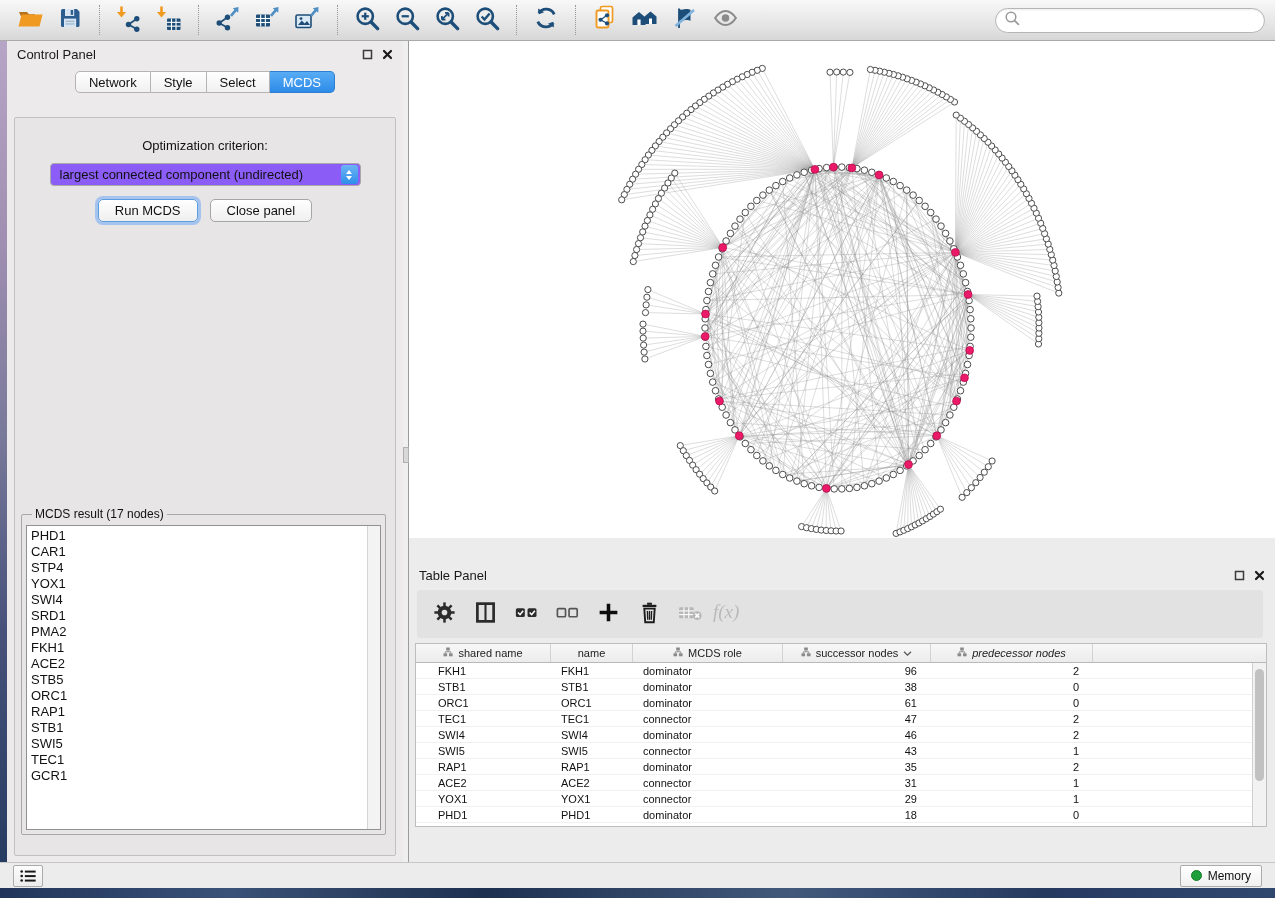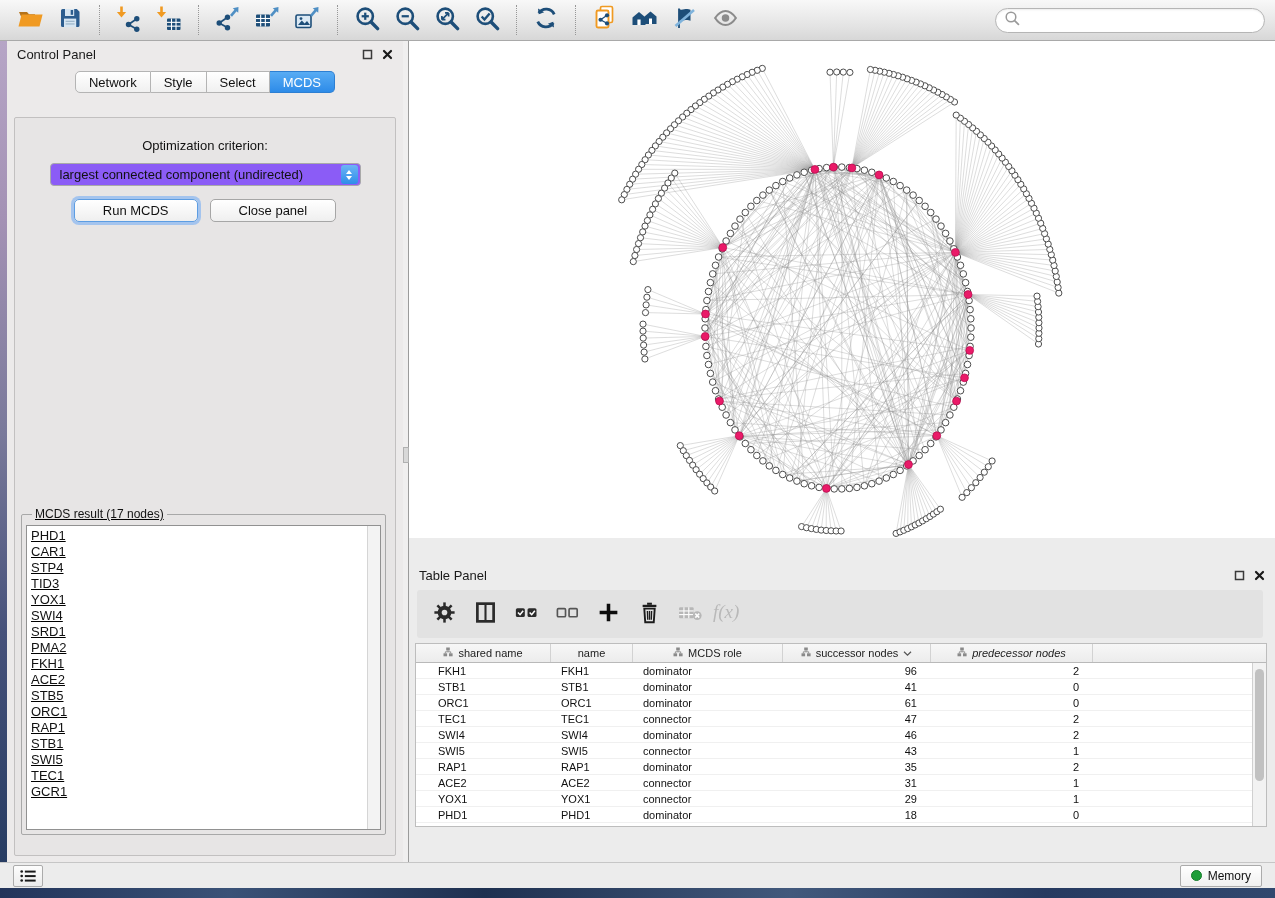--- a/index.html
+++ b/index.html
@@ -41,25 +41,25 @@
   .opt-label { text-align:center; margin-top:20px; font-size:13px; color:#111; }
   .cp-select { width:311px; height:23px; margin:10px auto 0; background:#8b5cf6; border:1px solid #a9a9a9;
     border-radius:4px; display:flex; align-items:center; font-size:13px; color:#111; padding-left:9px; position:relative; }
   .cp-select .sel-text { flex:1; white-space:nowrap; overflow:hidden; }
   .stepper { width:17px; height:19px; margin:0 2px; border-radius:3px;
     background:linear-gradient(#6cb4f6,#2f8de9); display:flex; flex-direction:column; align-items:center; justify-content:center; gap:2px; }
   .stepper i { width:0; height:0; border-left:3.5px solid transparent; border-right:3.5px solid transparent; display:block; }
   .stepper .up { border-bottom:4px solid #fff; }
   .stepper .dn { border-top:4px solid #fff; }
   .btn-row { display:flex; justify-content:center; gap:12px; margin-top:13px; }
-  .jbtn { height:23px; padding:0 28px; font-size:13px; color:#111; font-family:"Liberation Sans",sans-serif;
+  .jbtn { height:23px; padding:0 16px; font-size:13px; color:#111; font-family:"Liberation Sans",sans-serif;
     background:linear-gradient(#ffffff,#efefef); border:1px solid #a6a6a6; border-radius:5px; }
   .jbtn.focused { box-shadow:0 0 0 3px rgba(110,170,245,0.55); border-color:#5d9de2; }
   .mcds-fieldset { position:absolute; left:6px; right:9px; top:389px; bottom:20px;
-    border:1px solid #a8a8a8; border-radius:2px; padding:4px;text-decoration:underline; }
+    border:1px solid #a8a8a8; border-radius:2px; padding:4px; }
   .mcds-fieldset legend { font-size:12px; color:#111; padding:0 3px; margin-left:6px; }
   .mcds-list { position:relative; width:100%; height:100%; background:#fff; border:1px solid #919191; overflow:hidden;
     padding:2px 0 0 4px; font-size:13px; color:#111; line-height:16px; }
   .mcds-scroll { position:absolute; right:0; top:0; bottom:0; width:13px; background:#f3f3f3; border-left:1px solid #d5d5d5; }
 
   
   .v-splitter { position:absolute; left:403px; top:41px; width:6px; height:821px; background:#f0efef; border-right:1px solid #9b9b9b; }
   .v-handle { position:absolute; left:0; top:406px; width:6px; height:16px; background:#d8d8d8; border:1px solid #b0b0b0; }
 
   
@@ -333,21 +333,20 @@
         <button class="jbtn focused">Run MCDS</button>
         <button class="jbtn">Close panel</button>
       </div>
       <fieldset class="mcds-fieldset">
         <legend>MCDS result (17 nodes)</legend>
         <div class="mcds-list" id="mcds-list">
           <div class="mcds-scroll"></div>
         <div>PHD1</div>
             <div>CAR1</div>
             <div>STP4</div>
-            <div>TID3</div>
             <div>YOX1</div>
             <div>SWI4</div>
             <div>SRD1</div>
             <div>PMA2</div>
             <div>FKH1</div>
             <div>ACE2</div>
             <div>STB5</div>
             <div>ORC1</div>
             <div>RAP1</div>
             <div>STB1</div>
@@ -1312,21 +1311,21 @@
             <div class="td left" style="width: 135px; flex: 0 0 auto;">FKH1</div>
             <div class="td left2" style="width: 82px; flex: 0 0 auto;">FKH1</div>
             <div class="td left2" style="width: 150px; flex: 0 0 auto;">dominator</div>
             <div class="td num" style="width: 148px; flex: 0 0 auto;">96</div>
             <div class="td num" style="width: 162px; flex: 0 0 auto;">2</div>
           </div>
           <div class="tr">
             <div class="td left" style="width: 135px; flex: 0 0 auto;">STB1</div>
             <div class="td left2" style="width: 82px; flex: 0 0 auto;">STB1</div>
             <div class="td left2" style="width: 150px; flex: 0 0 auto;">dominator</div>
-            <div class="td num" style="width: 148px; flex: 0 0 auto;">41</div>
+            <div class="td num" style="width: 148px; flex: 0 0 auto;">38</div>
             <div class="td num" style="width: 162px; flex: 0 0 auto;">0</div>
           </div>
           <div class="tr">
             <div class="td left" style="width: 135px; flex: 0 0 auto;">ORC1</div>
             <div class="td left2" style="width: 82px; flex: 0 0 auto;">ORC1</div>
             <div class="td left2" style="width: 150px; flex: 0 0 auto;">dominator</div>
             <div class="td num" style="width: 148px; flex: 0 0 auto;">61</div>
             <div class="td num" style="width: 162px; flex: 0 0 auto;">0</div>
           </div>
           <div class="tr">

